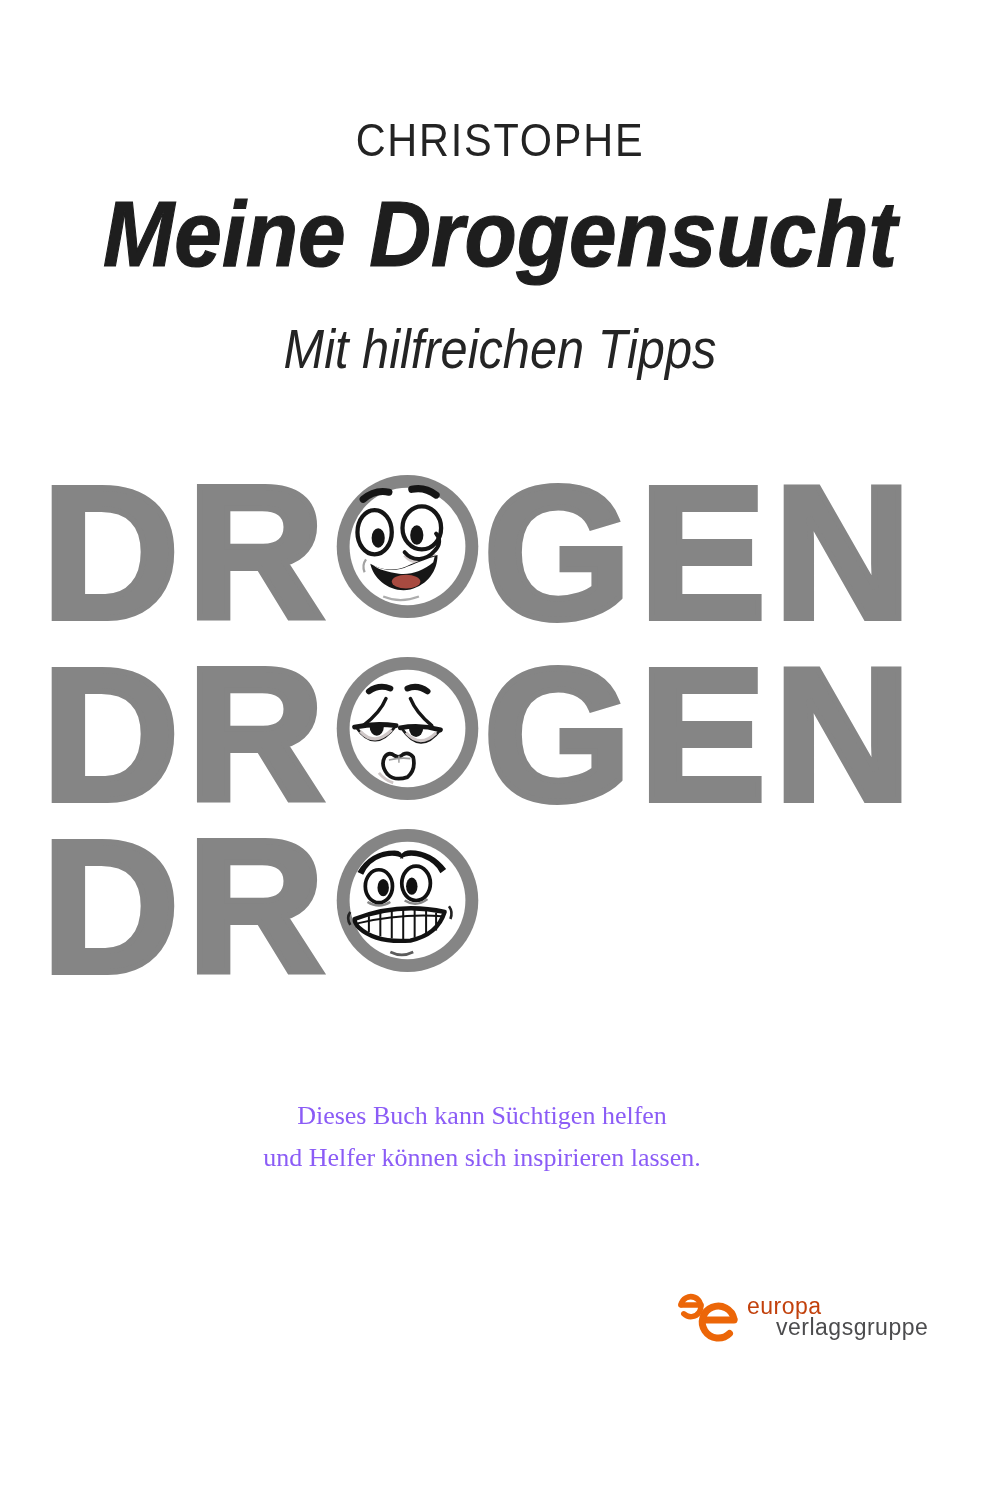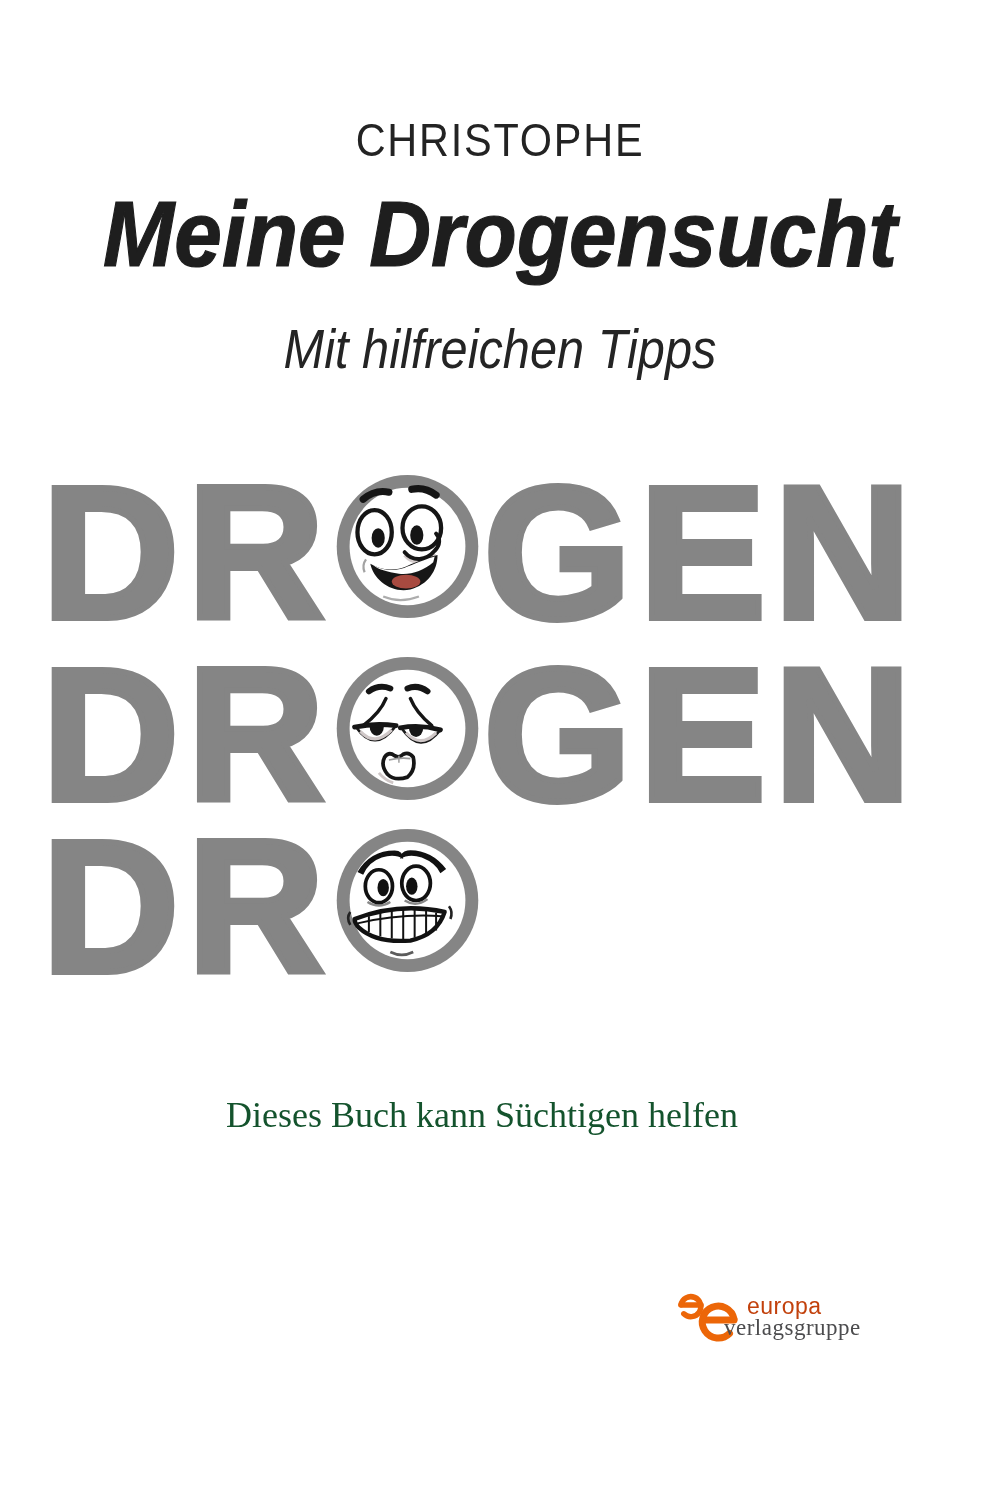--- a/index.html
+++ b/index.html
@@ -18,27 +18,27 @@
 
   .wrow{position:absolute;left:42px;height:190px;display:flex;align-items:flex-start;}
   .row1{top:457px}.row2{top:639px}.row3{top:811px}
   .wl{font-size:190px;line-height:190px;font-weight:700;color:#858585;
       letter-spacing:8px;-webkit-text-stroke:6px #858585;white-space:pre;}
   .face{display:block;width:143px;height:143px;margin:18px 4px 0 4px;flex:none;}
   .face svg{display:block;width:100%;height:100%;}
 
   .blurb{position:absolute;top:1095px;left:0;width:964px;text-align:center;
          font-family:"Liberation Serif","DejaVu Serif",serif;
-         font-size:36px;line-height:41.5px;color:#14532d;}
+         font-size:26px;line-height:41.5px;color:#8b5cf6;}
 
   .pubmark{position:absolute;left:678px;top:1292px;width:62px;height:54px;}
   .pub1{position:absolute;left:747px;top:1295px;font-size:23px;line-height:1;
         color:#c2410c;letter-spacing:.5px;}
-  .pub2{position:absolute;left:724px;top:1316px;font-size:23px;line-height:1;
-        color:#4c4c4e;letter-spacing:.5px;font-family:Liberation Serif, serif;}
+  .pub2{position:absolute;left:776px;top:1316px;font-size:23px;line-height:1;
+        color:#4c4c4e;letter-spacing:.5px;}
 </style>
 </head>
 <body>
 
 <div class="page">
 
   <div class="author">CHRISTOPHE</div>
   <div class="title">Meine Drogensucht</div>
   <div class="subtitle">Mit hilfreichen Tipps</div>
 
@@ -127,20 +127,21 @@
           <path d="M10,58 Q7,62 10,67" stroke="#222" stroke-width="1.8" fill="none"></path>
           <path d="M79,54 Q82,58 80,63" stroke="#222" stroke-width="1.8" fill="none"></path>
           <path d="M38,86 Q46,90 54,86" stroke="#333" stroke-width="1.8" fill="none" opacity=".8"></path>
         </svg>
       </span>
     </div>
   </div>
 
   <div class="blurb">
     <div>Dieses Buch kann Süchtigen helfen</div>
+    <div>und Helfer können sich inspirieren lassen.</div>
   </div>
 
   <div>
     <svg class="pubmark" viewBox="0 0 62 54">
       <g fill="none" stroke="#EC6608" stroke-linecap="round">
         <path d="M25,28 L56,28" stroke-width="7"></path>
         <path d="M56,27 A16,16 0 1 0 51.5,41.5" stroke-width="7"></path>
         <path d="M3,13 L23,13" stroke-width="5.5"></path>
         <path d="M3,12.75 A10,10 0 1 1 5.8,21.8" stroke-width="5.5"></path>
       </g>

